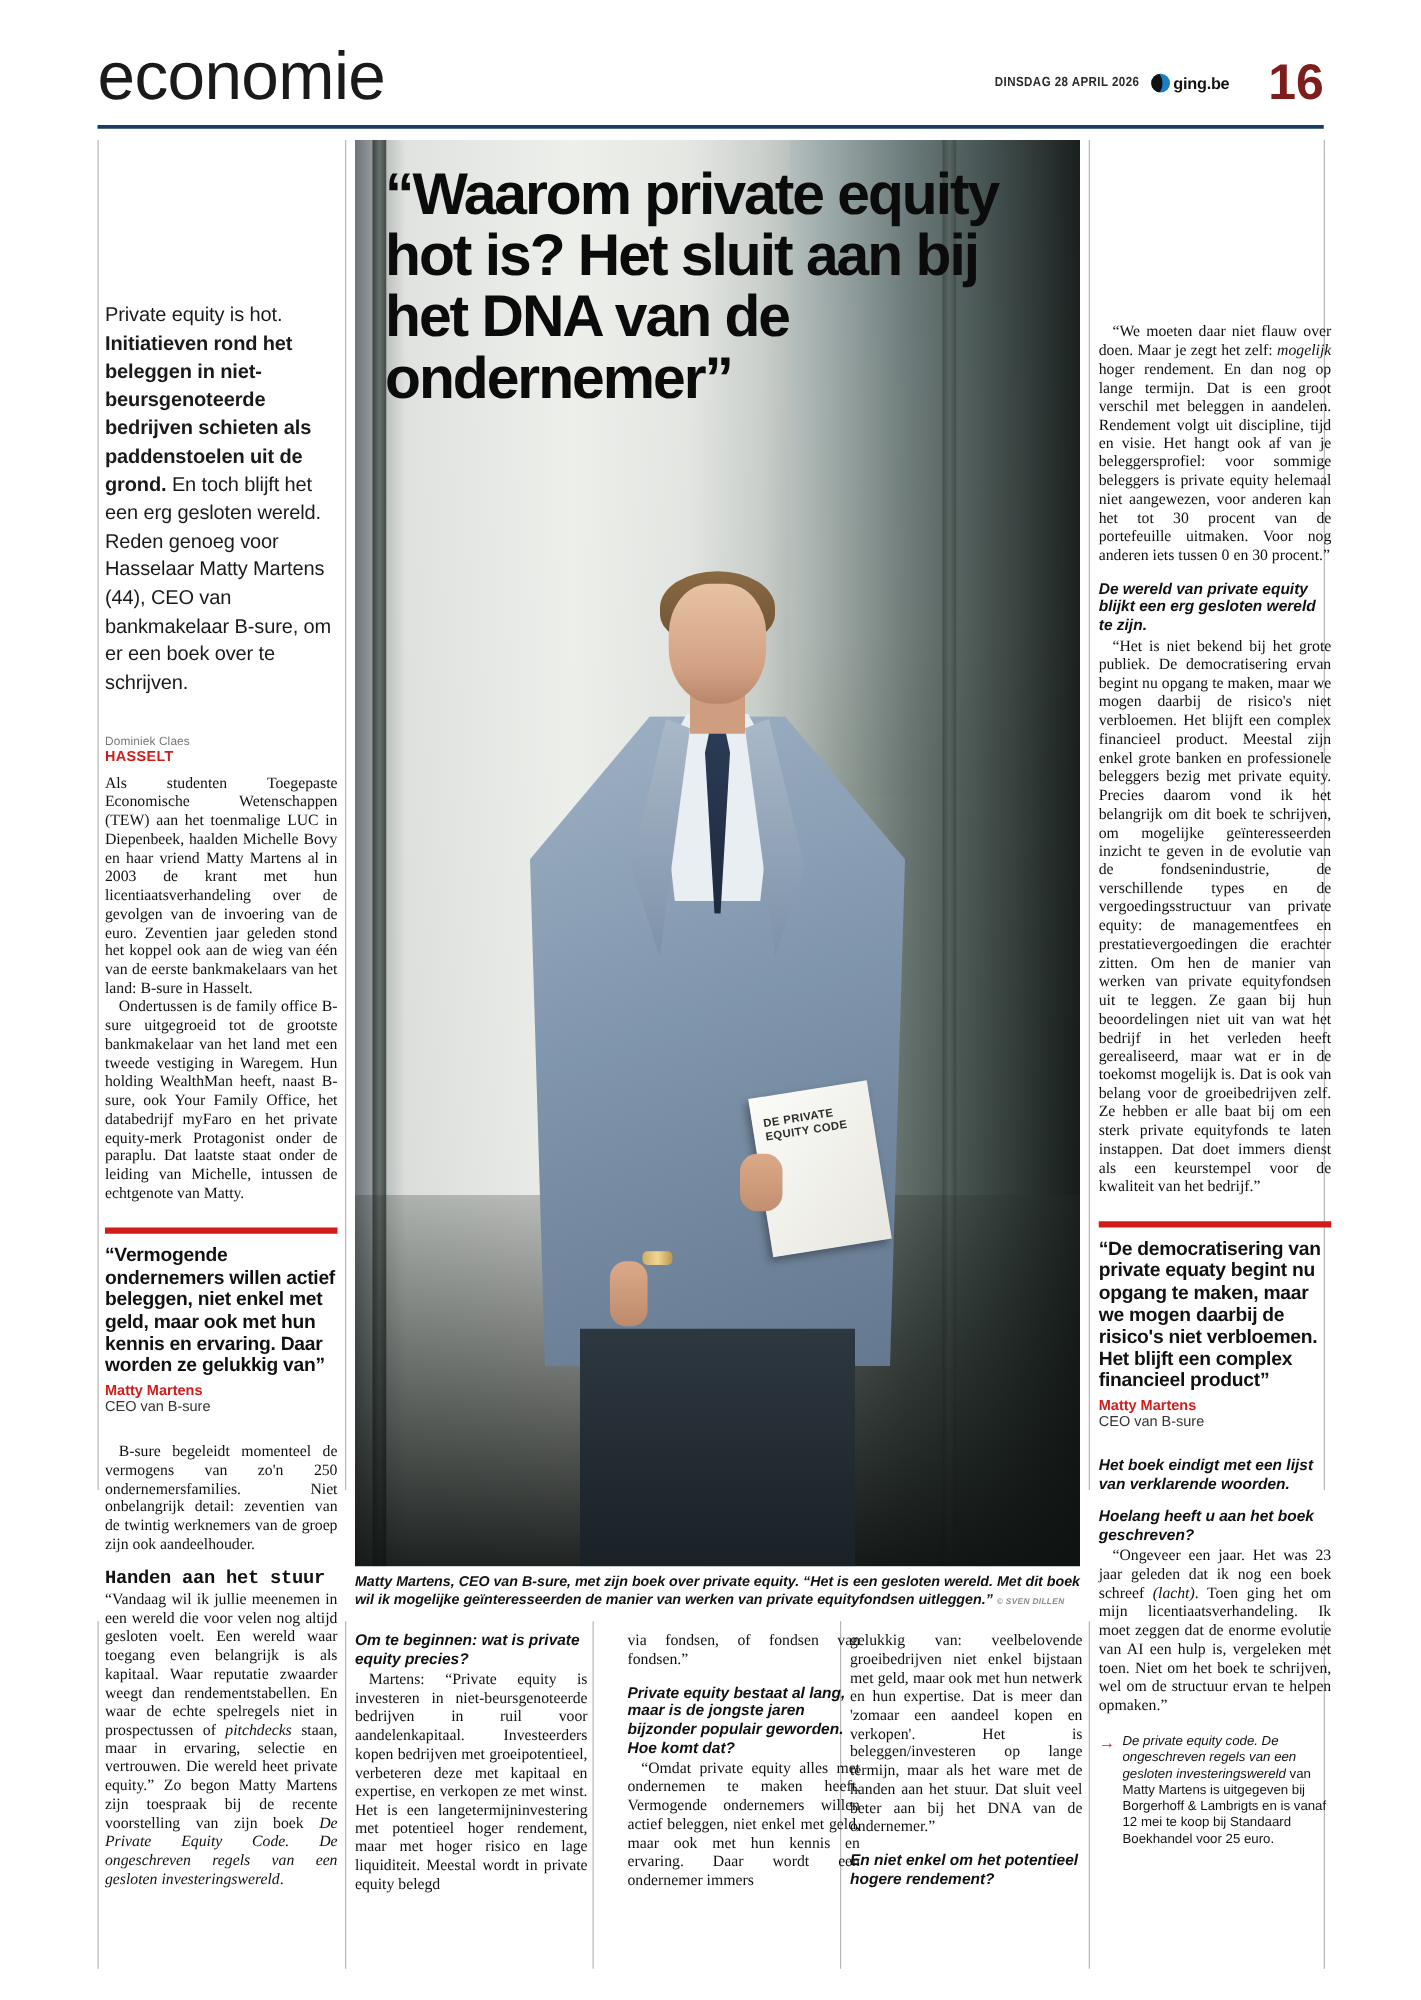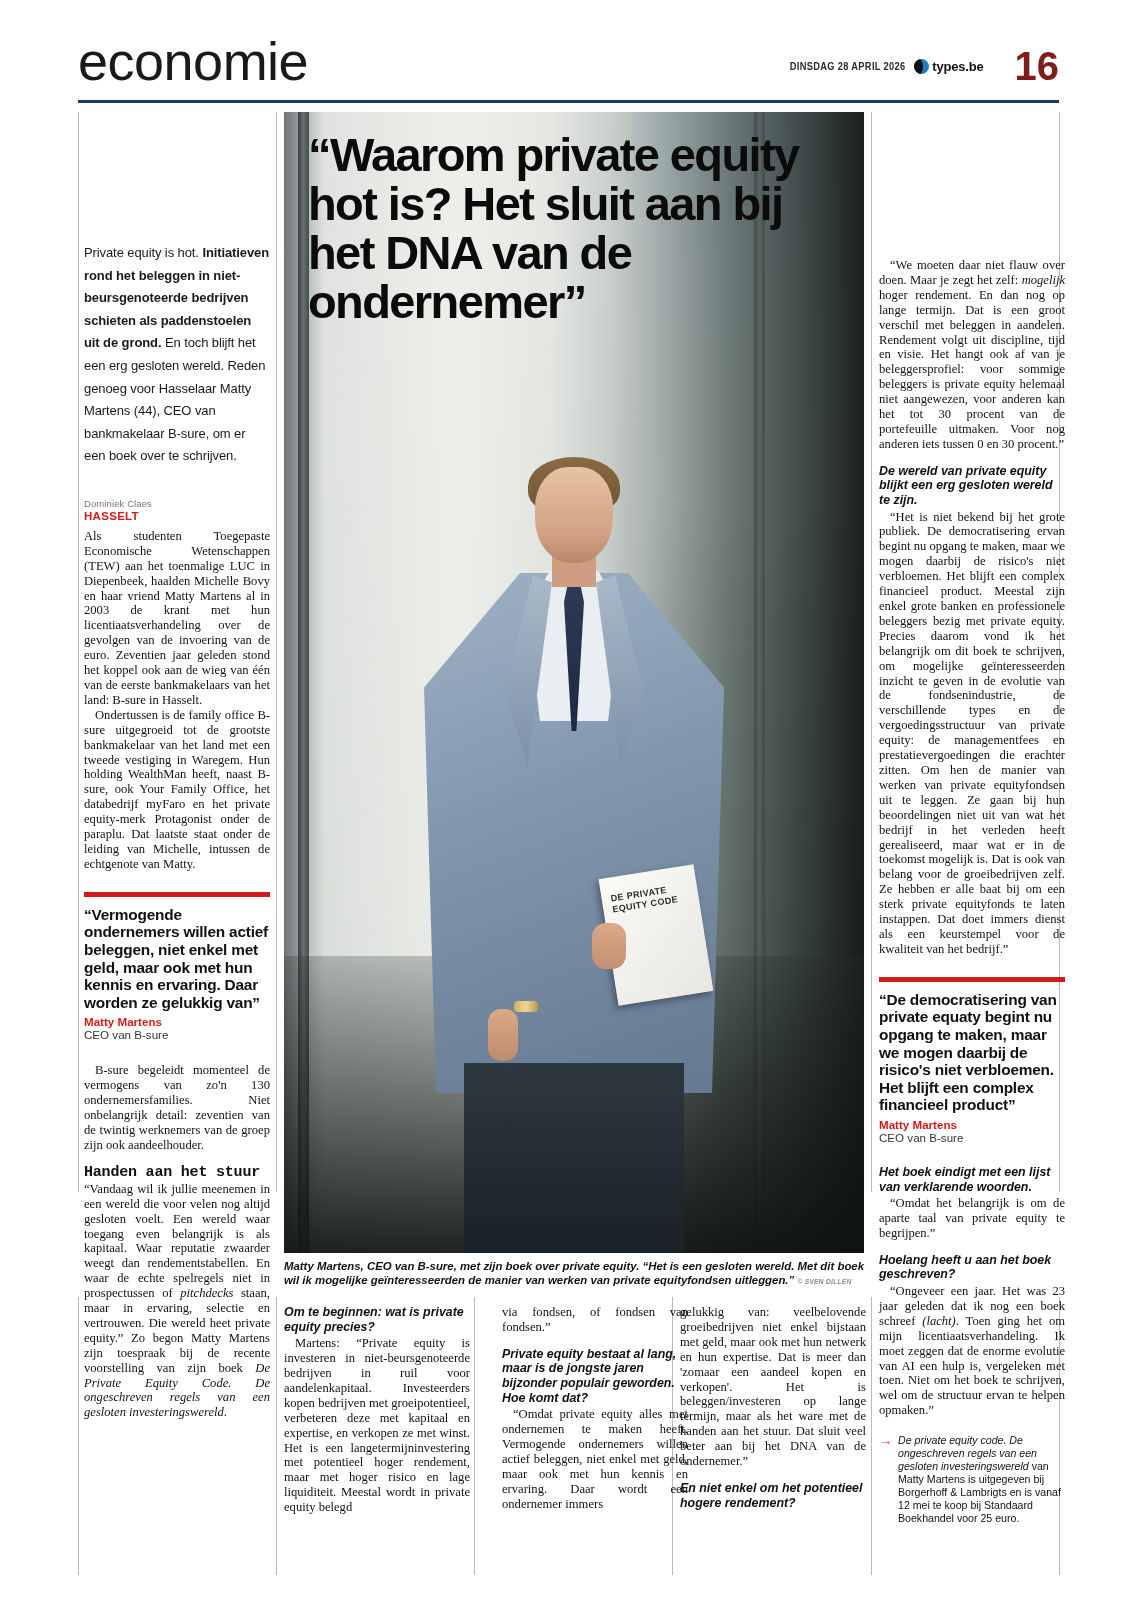--- a/index.html
+++ b/index.html
@@ -69,21 +69,21 @@
   .col-sep {
     position:absolute; top:0; width:1px; background:#b9b9b9;
   }
 
   
   .col1 {
     position:absolute; left:6px; top:130px; width:186px;
   }
   .lede {
     font-family:"Liberation Sans", sans-serif;
-    font-size:13px; line-height:22.6px;
+    font-size:16px; line-height:22.6px;
     color:#1a1a1a; font-weight:400;
     letter-spacing:-0.1px;
   }
   .lede b { font-weight:bold; }
 
   .byline {
     margin-top:30px;
     font-family:"Liberation Sans", sans-serif;
     font-size:9.5px; color:#777; letter-spacing:0.1px;
   }
@@ -288,21 +288,21 @@
 </style>
 </head>
 <body>
 
 <div class="masthead">
   <div class="section-title">economie</div>
   <div class="masthead-right">
     <div class="dateline">DINSDAG 28 APRIL 2026</div>
     <div class="logo-wrap">
       <span class="logo-mark"></span>
-      <span class="logo-text">types.be</span>
+      <span class="logo-text">ging.be</span>
     </div>
     <div class="page-no">16</div>
   </div>
 </div>
 <div class="rule-top"></div>
 
 <div class="grid">
 
   <div class="col-sep" style="left:0px;   height:1080px;"></div>
   <div class="col-sep" style="left:198px; height:1080px;"></div>
@@ -328,21 +328,21 @@
     </div>
 
     <div class="pullquote">
       <div class="pq-rule"></div>
       <div class="pq-text">“Vermogende ondernemers willen actief beleggen, niet enkel met geld, maar ook met hun kennis en ervaring. Daar worden ze gelukkig van”</div>
       <div class="pq-name">Matty Martens</div>
       <div class="pq-role">CEO van B-sure</div>
     </div>
 
     <div class="body-text" style="margin-top:22px;">
-      <p>B-sure begeleidt momenteel de vermogens van zo'n 130 ondernemersfamilies. Niet onbelangrijk detail: zeventien van de twintig werknemers van de groep zijn ook aandeelhouder.</p>
+      <p>B-sure begeleidt momenteel de vermogens van zo'n 250 ondernemersfamilies. Niet onbelangrijk detail: zeventien van de twintig werknemers van de groep zijn ook aandeelhouder.</p>
     </div>
     <div class="subhead">Handen aan het stuur</div>
     <div class="body-text" style="margin-top:0;">
       <p class="noindent"><span>“Vandaag wil ik jullie meenemen in een wereld die voor velen nog altijd gesloten voelt. Een wereld waar toegang even belangrijk is als kapitaal. Waar reputatie zwaarder weegt dan rendementstabellen. En waar de echte spelregels niet in prospectussen of </span><i>pitchdecks</i><span> staan, maar in ervaring, selectie en vertrouwen. Die wereld heet private equity.” Zo begon Matty Martens zijn toespraak bij de recente voorstelling van zijn boek </span><i>De Private Equity Code. De ongeschreven regels van een gesloten investeringswereld</i><span>.</span></p>
     </div>
   </div>
 
   <div class="photo-block">
     <div class="photo">
       <div class="ph-bg"></div>
@@ -389,23 +389,20 @@
     </div>
 
     <div class="pullquote">
       <div class="pq-rule"></div>
       <div class="pq-text">“De democratisering van private equaty begint nu opgang te maken, maar we mogen daarbij de risico's niet verbloemen. Het blijft een complex financieel product”</div>
       <div class="pq-name">Matty Martens</div>
       <div class="pq-role">CEO van B-sure</div>
     </div>
 
     <div class="q-subhead" style="margin-top:21px;">Het boek eindigt met een lijst van verklarende woorden.</div>
-    <div class="body-text" style="margin-top:0;">
-      <p>“Omdat het belangrijk is om de aparte taal van private equity te begrijpen.”</p>
-    </div>
 
     <div class="q-subhead">Hoelang heeft u aan het boek geschreven?</div>
     <div class="body-text" style="margin-top:0;">
       <p><span>“Ongeveer een jaar. Het was 23 jaar geleden dat ik nog een boek schreef </span><i>(lacht)</i><span>. Toen ging het om mijn licentiaatsverhandeling. Ik moet zeggen dat de enorme evolutie van AI een hulp is, vergeleken met toen. Niet om het boek te schrijven, wel om de structuur ervan te helpen opmaken.”</span></p>
     </div>
 
     <div class="booknote">
       <span class="arrow">→</span>
       <span class="booknote-text"><i>De private equity code. De ongeschreven regels van een gesloten investeringswereld</i><span> van Matty Martens is uitgegeven bij Borgerhoff &amp; Lambrigts en is vanaf 12 mei te koop bij Standaard Boekhandel voor 25 euro.</span></span>
     </div>

